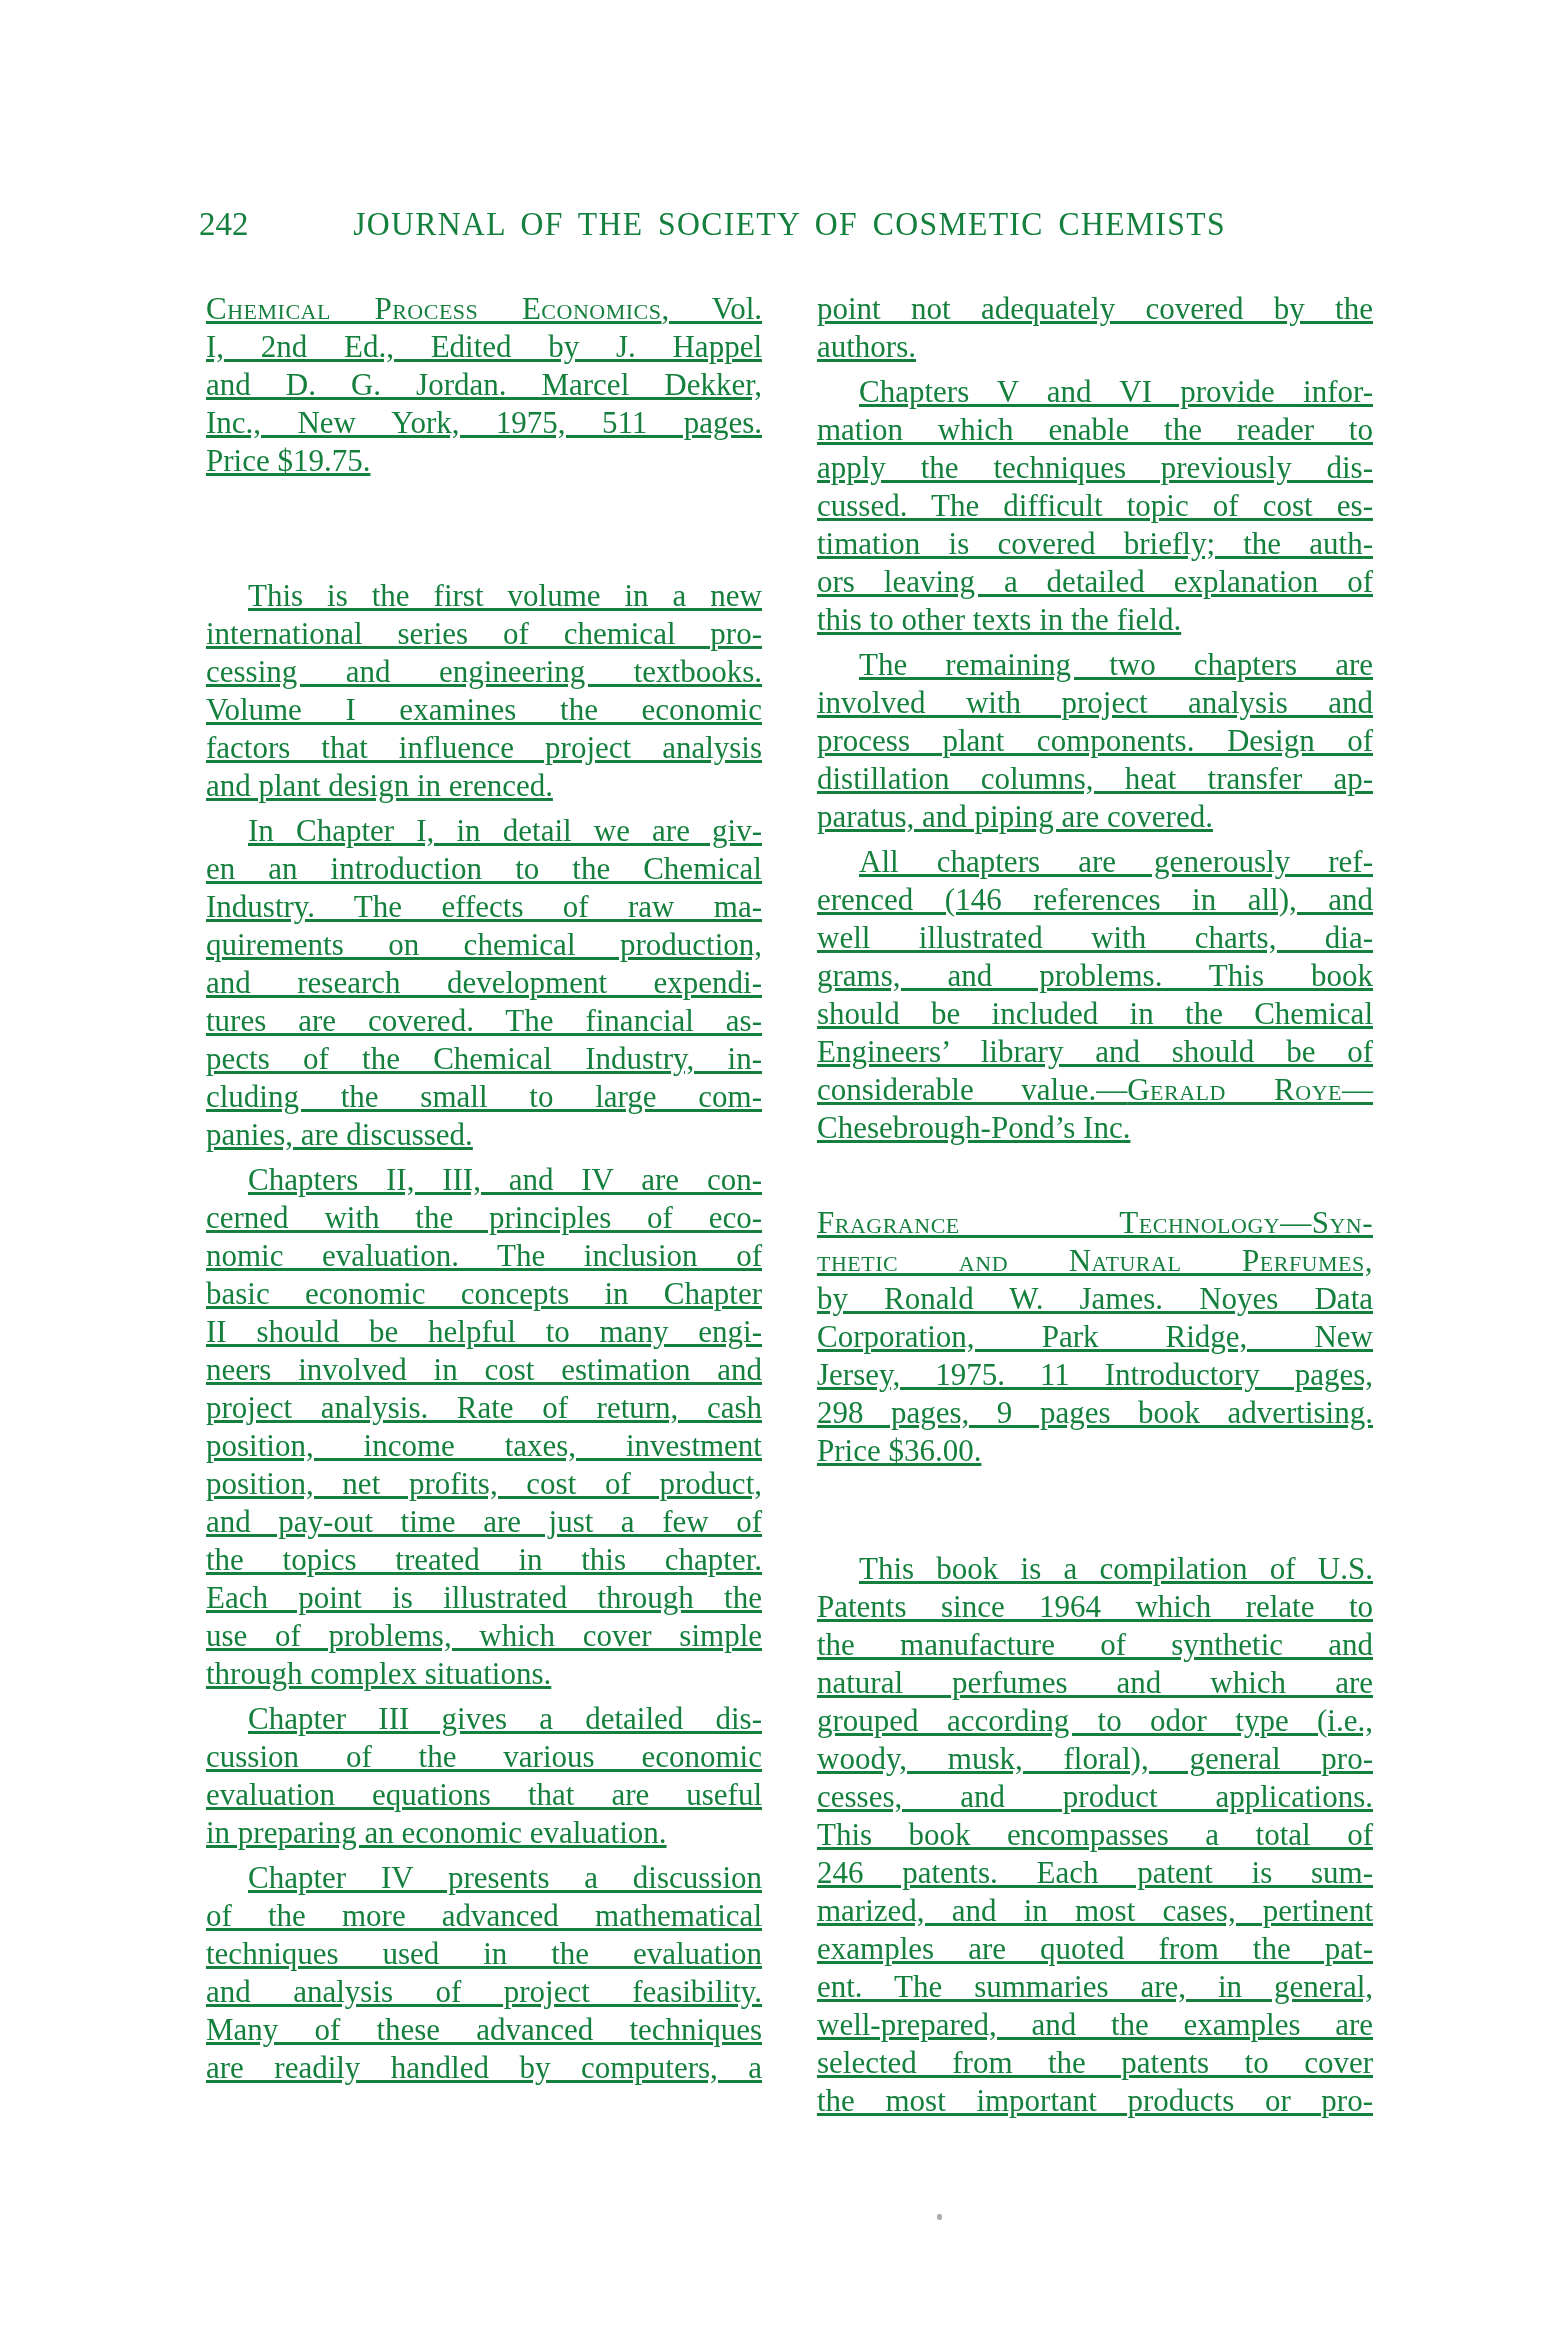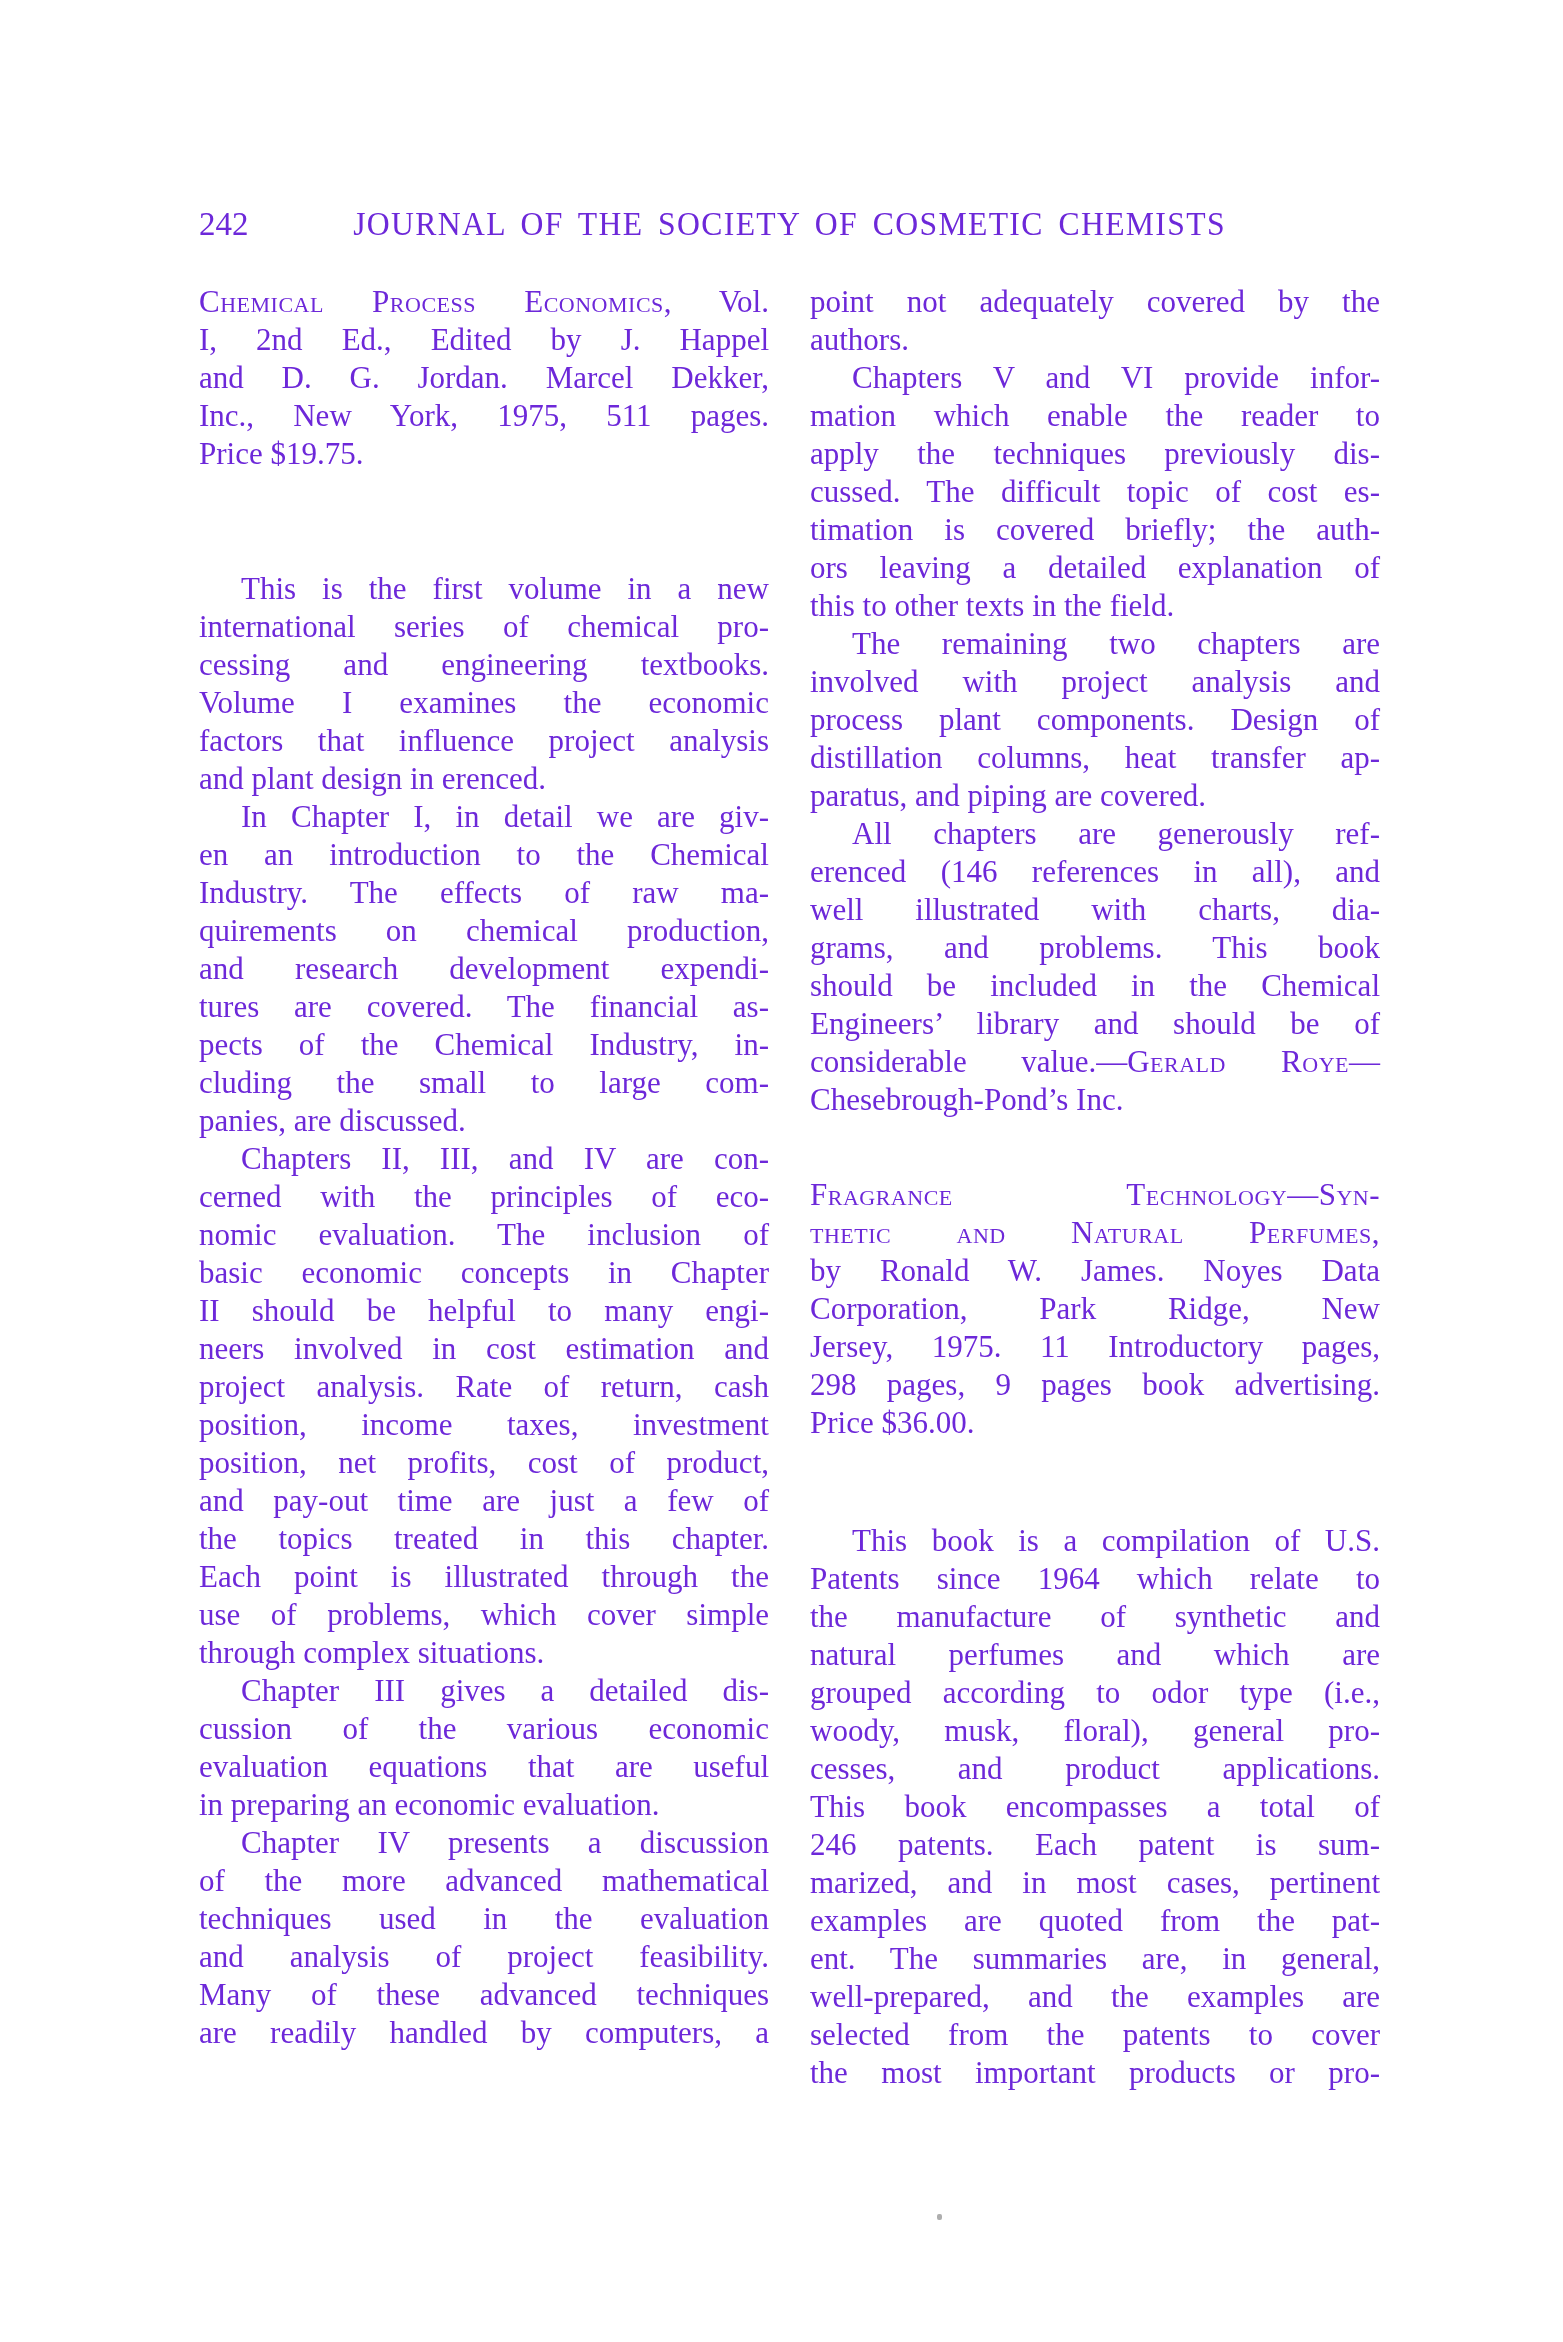--- a/index.html
+++ b/index.html
@@ -6,21 +6,21 @@
     margin: 0;
     padding: 0;
     background: #ffffff;
   }
   #page {
     position: relative;
     width: 1563px;
     height: 2342px;
     background: #ffffff;
     font-family: "Liberation Serif", "DejaVu Serif", serif;
-    color: #6d28d9;
+    color: #15803d;
     overflow: hidden;
   }
   
   #running-head {
     position: absolute;
     left: 199px;
     top: 203px;
     width: 1181px;
     height: 42px;
     line-height: 42px;
@@ -41,21 +41,21 @@
   
   .column {
     position: absolute;
     top: 283px;
     width: 570px;
     font-size: 31px;
   }
   #column-left  { left: 199px; }
   #column-right { left: 810px; }
 
-  .block { margin: 0; }
+  .block { margin: 7px; text-decoration: underline; }
   .block.citation        { margin-bottom: 97px; }
   .block.heading-citation{ margin-top: 57px; margin-bottom: 80px; }
 
   .line {
     height: 38px;
     line-height: 38px;
     text-align: justify;
     text-align-last: justify;
     white-space: normal;
     overflow: visible;

